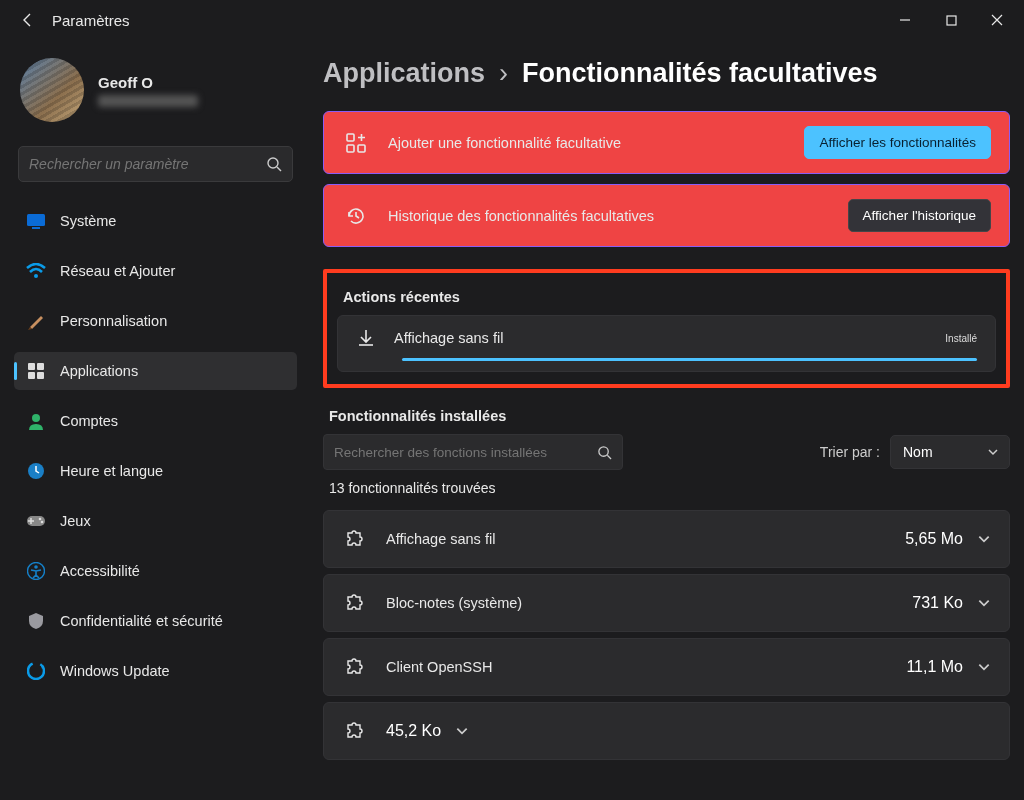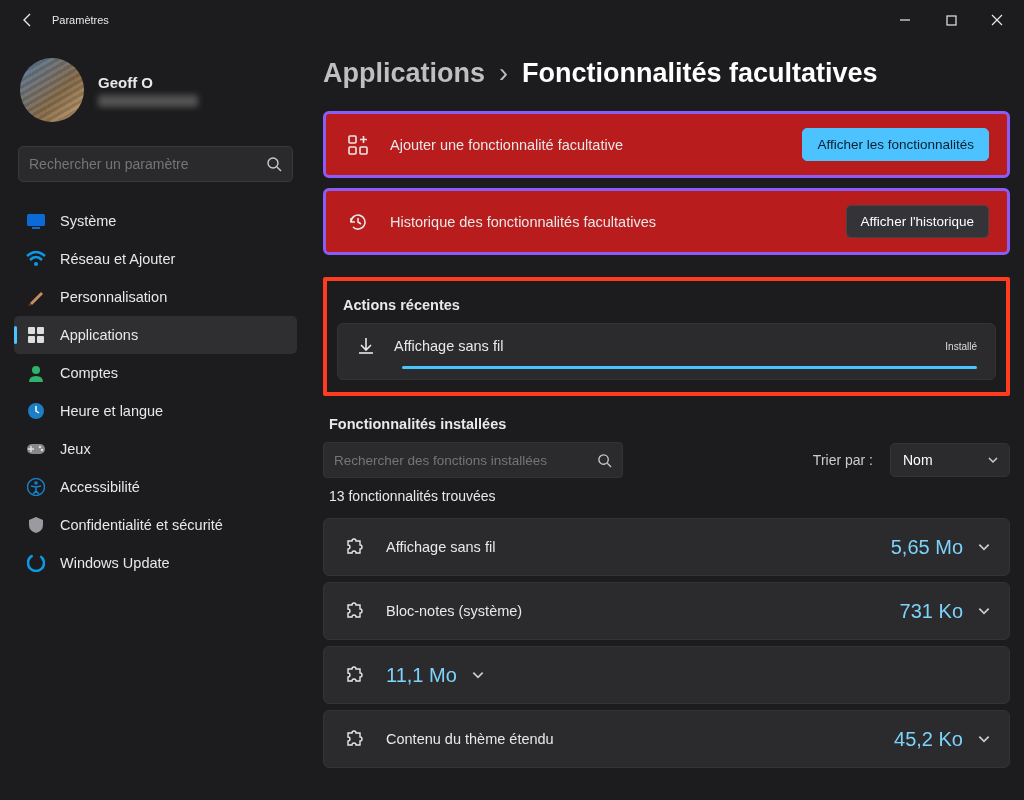--- a/index.html
+++ b/index.html
@@ -1,78 +1,78 @@
 <!DOCTYPE html>
 <html><head>
 <meta charset="utf-8">
 <style>
   * { box-sizing: border-box; margin: 0; padding: 0; font-family: "Segoe UI", Arial, sans-serif; }
   body { background: #1c1c1e; color: #e8e8e8; width: 1024px; height: 800px; overflow: hidden; }
 
   
   .titlebar { display: flex; align-items: center; height: 40px; padding: 0 4px 0 8px; }
   .titlebar .back { width: 40px; height: 40px; display:flex; align-items:center; justify-content:center; color:#e8e8e8; }
-  .titlebar .title { font-size: 11px; margin-left: 4px; }
+  .titlebar .title { font-size: 15px; margin-left: 4px; }
   .titlebar .spacer { flex: 1; }
   .winbtn { width: 46px; height: 40px; display:flex; align-items:center; justify-content:center; color:#e8e8e8; }
 
   .content { display: flex; height: calc(100% - 40px); }
 
   
   .sidebar { width: 305px; padding: 8px 8px 8px 14px; display:flex; flex-direction:column; gap: 6px; }
   .profile { display:flex; align-items:center; gap:14px; padding: 10px 6px 14px 6px; }
   .avatar { width:64px; height:64px; border-radius:50%; background: linear-gradient(135deg, #5b7fa6 0%, #8b6f4e 60%, #c7a97b 100%); overflow:hidden; position:relative; }
   .avatar::after { content:""; position:absolute; inset:0; background: repeating-linear-gradient(-30deg, rgba(0,0,0,0.15) 0 3px, transparent 3px 6px); }
   .profile .name { font-size:15px; font-weight:600; }
   .profile .email { width:100px; height:12px; margin-top:4px; background:#555; filter: blur(3px); border-radius:3px; }
 
   .searchbox { display:flex; align-items:center; background:#2a2a2c; border:1px solid #3a3a3c; border-radius:5px; height:36px; padding: 0 10px; margin: 4px 4px 10px 4px;}
-  .searchbox input { flex:1; background:transparent; border:none; outline:none; color:#ec4899; font-size:14px; }
+  .searchbox input { flex:1; background:transparent; border:none; outline:none; color:#ec4899; font-size:14px;font-style:italic; }
   .searchbox .sicon { color:#ccc; }
 
-  .navlist { display:flex; flex-direction:column; gap:0; margin-top:4px;}
+  .navlist { display:flex; flex-direction:column; gap:12px; margin-top:4px;}
   .navitem { display:flex; align-items:center; gap:14px; height:38px; padding: 0 12px; border-radius:5px; font-size:14.5px; color:#e8e8e8; position:relative; }
   .navitem.active { background:#2f2f31; }
   .navitem.active::before { content:""; position:absolute; left:0; top:10px; bottom:10px; width:3px; background:#4cc2ff; border-radius:3px; }
   .navitem .nicon { width:20px; height:20px; display:flex; align-items:center; justify-content:center; }
 
   
   .main { flex:1; padding: 18px 14px 0 18px; overflow-y:auto; }
   .breadcrumb { display:flex; align-items:center; gap:14px; font-size:27px; font-weight:600; margin-bottom:22px; }
   .breadcrumb .crumb1 { color:#bfbfc2; }
   .breadcrumb .sep { color:#bfbfc2; font-weight:400; }
   .breadcrumb .crumb2 { color:#fff; }
 
-  .card { background:#b91c1c; border:3px solid #8b5cf6; border-radius:6px; display:flex; align-items:center; padding: 14px 18px; margin-bottom:10px; }
+  .card { background:#ef4444; border:1px solid #8b5cf6; border-radius:6px; display:flex; align-items:center; padding: 14px 18px; margin-bottom:10px; }
   .card .cicon { width:28px; height:28px; display:flex; align-items:center; justify-content:center; margin-right:18px; color:#e8e8e8; }
   .card .clabel { flex:1; font-size:14.5px; }
   .btn { background:#333338; border:1px solid #454548; color:#fff; font-size:13.5px; padding:8px 14px; border-radius:5px; }
   .btn.primary { background:#4cc2ff; border-color:#4cc2ff; color:#082030; }
 
   .callout { border:4px solid #ff3c1f; border-radius:2px; padding: 16px 10px 12px 10px; margin: 22px 0 20px 0; }
   .section-title { font-size:14.5px; font-weight:600; margin: 0 0 10px 6px; }
   .action-card { background:#2b2b2d; border:1px solid #333336; border-radius:6px; padding:12px 18px 6px 18px; }
   .action-row { display:flex; align-items:center; gap:18px; }
   .action-row .alabel { flex:1; font-size:14.5px; }
   .action-row .astatus { font-size:10px; color:#ddd; }
   .progress { height:3px; background:#4cc2ff; border-radius:2px; margin:10px 0 4px 46px; }
 
   .searchrow { display:flex; align-items:center; gap:20px; margin: 10px 0 10px 0; }
   .searchrow .searchbox2 { display:flex; align-items:center; background:#2b2b2d; border:1px solid #333336; border-radius:4px; height:36px; padding:0 10px; width:300px;}
   .searchbox2 input { flex:1; background:transparent; border:none; outline:none; color:#ddd; font-size:13.5px;}
-  .sortgroup { margin-left:auto; display:flex; align-items:center; gap:17px; font-size:14px; color:#ccc;}
+  .sortgroup { margin-left:auto; display:flex; align-items:center; gap:10px; font-size:14px; color:#ccc;}
   .sortsel { background:#2b2b2d; border:1px solid #333336; border-radius:5px; height:34px; padding:0 30px 0 12px; color:#fff; display:flex; align-items:center; position:relative; width:120px;}
   .sortsel .chev { position:absolute; right:10px; }
 
   .countline { font-size:14px; margin: 6px 0 14px 6px; }
 
   .feature { background:#2b2b2d; border:1px solid #333336; border-radius:6px; display:flex; align-items:center; padding:16px 18px; margin-bottom:6px; }
   .feature .ficon { width:24px; height:24px; display:flex; align-items:center; justify-content:center; margin-right:20px; }
   .feature .flabel { flex:1; font-size:14.5px; }
-  .feature .fsize { font-size:20px; color:#7dd3fc; margin-right:14px; }
+  .feature .fsize { font-size:16px; color:#ffffff; margin-right:14px; }
   .feature .chev { color:#ccc; }
 
   svg { display:block; }
 </style>
 </head>
 <body>
 
 <div class="titlebar">
   <div class="back">
     <svg width="16" height="16" viewBox="0 0 16 16">
@@ -320,34 +320,34 @@
             <path d="M2 4 L6 8 L10 4" stroke="#ccc" stroke-width="1.5" fill="none"></path>
           </svg>
         </span>
     </div>
     <div class="feature">
       <span class="ficon">
           <svg width="20" height="20" viewBox="0 0 20 20" stroke="#e8e8e8" stroke-width="1.4" fill="none">
             <path d="M4 6 V4 H8 A2 2 0 1 1 12 4 H16 V8 A2 2 0 1 1 16 12 V16 H12 A2 2 0 1 0 8 16 H4 V12 A2 2 0 1 0 4 8 Z"></path>
           </svg>
         </span>
+      <span class="flabel">Client OpenSSH</span>
       <span class="fsize">11,1 Mo</span>
       <span class="chev">
           <svg width="14" height="14" viewBox="0 0 12 12">
             <path d="M2 4 L6 8 L10 4" stroke="#ccc" stroke-width="1.5" fill="none"></path>
           </svg>
         </span>
     </div>
     <div class="feature">
       <span class="ficon">
           <svg width="20" height="20" viewBox="0 0 20 20" stroke="#e8e8e8" stroke-width="1.4" fill="none">
             <path d="M4 6 V4 H8 A2 2 0 1 1 12 4 H16 V8 A2 2 0 1 1 16 12 V16 H12 A2 2 0 1 0 8 16 H4 V12 A2 2 0 1 0 4 8 Z"></path>
           </svg>
         </span>
-      <span class="flabel">Contenu du thème étendu</span>
       <span class="fsize">45,2 Ko</span>
       <span class="chev">
           <svg width="14" height="14" viewBox="0 0 12 12">
             <path d="M2 4 L6 8 L10 4" stroke="#ccc" stroke-width="1.5" fill="none"></path>
           </svg>
         </span>
     </div>
 
   </div>
 </div>

